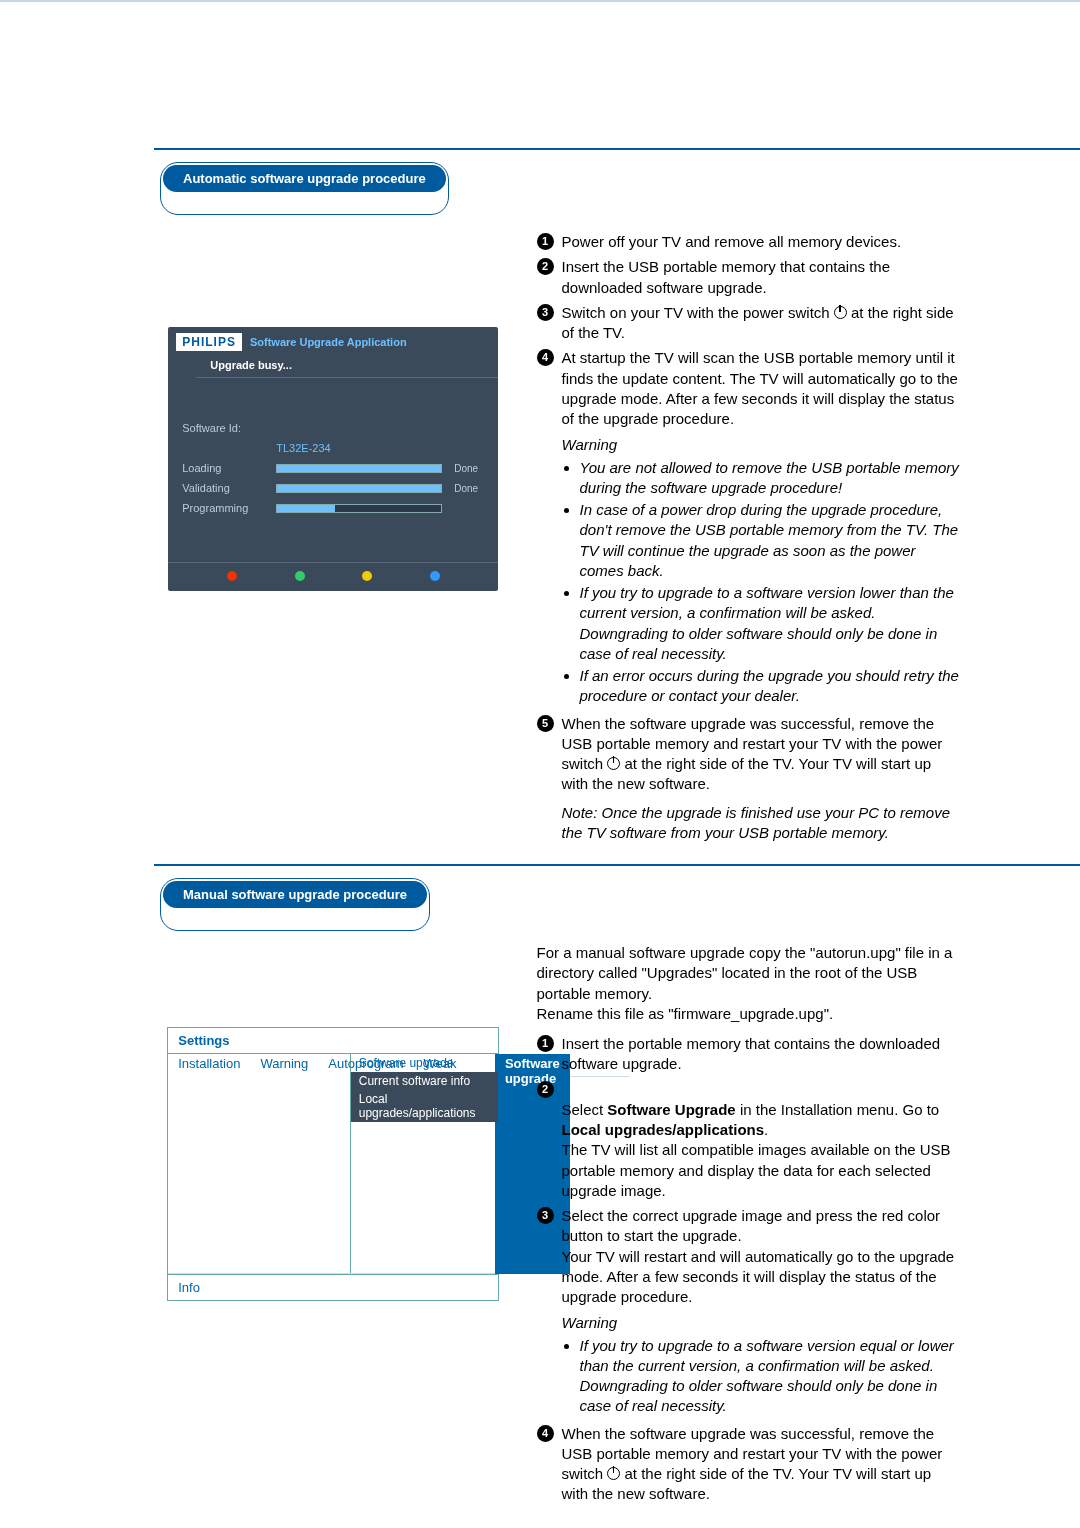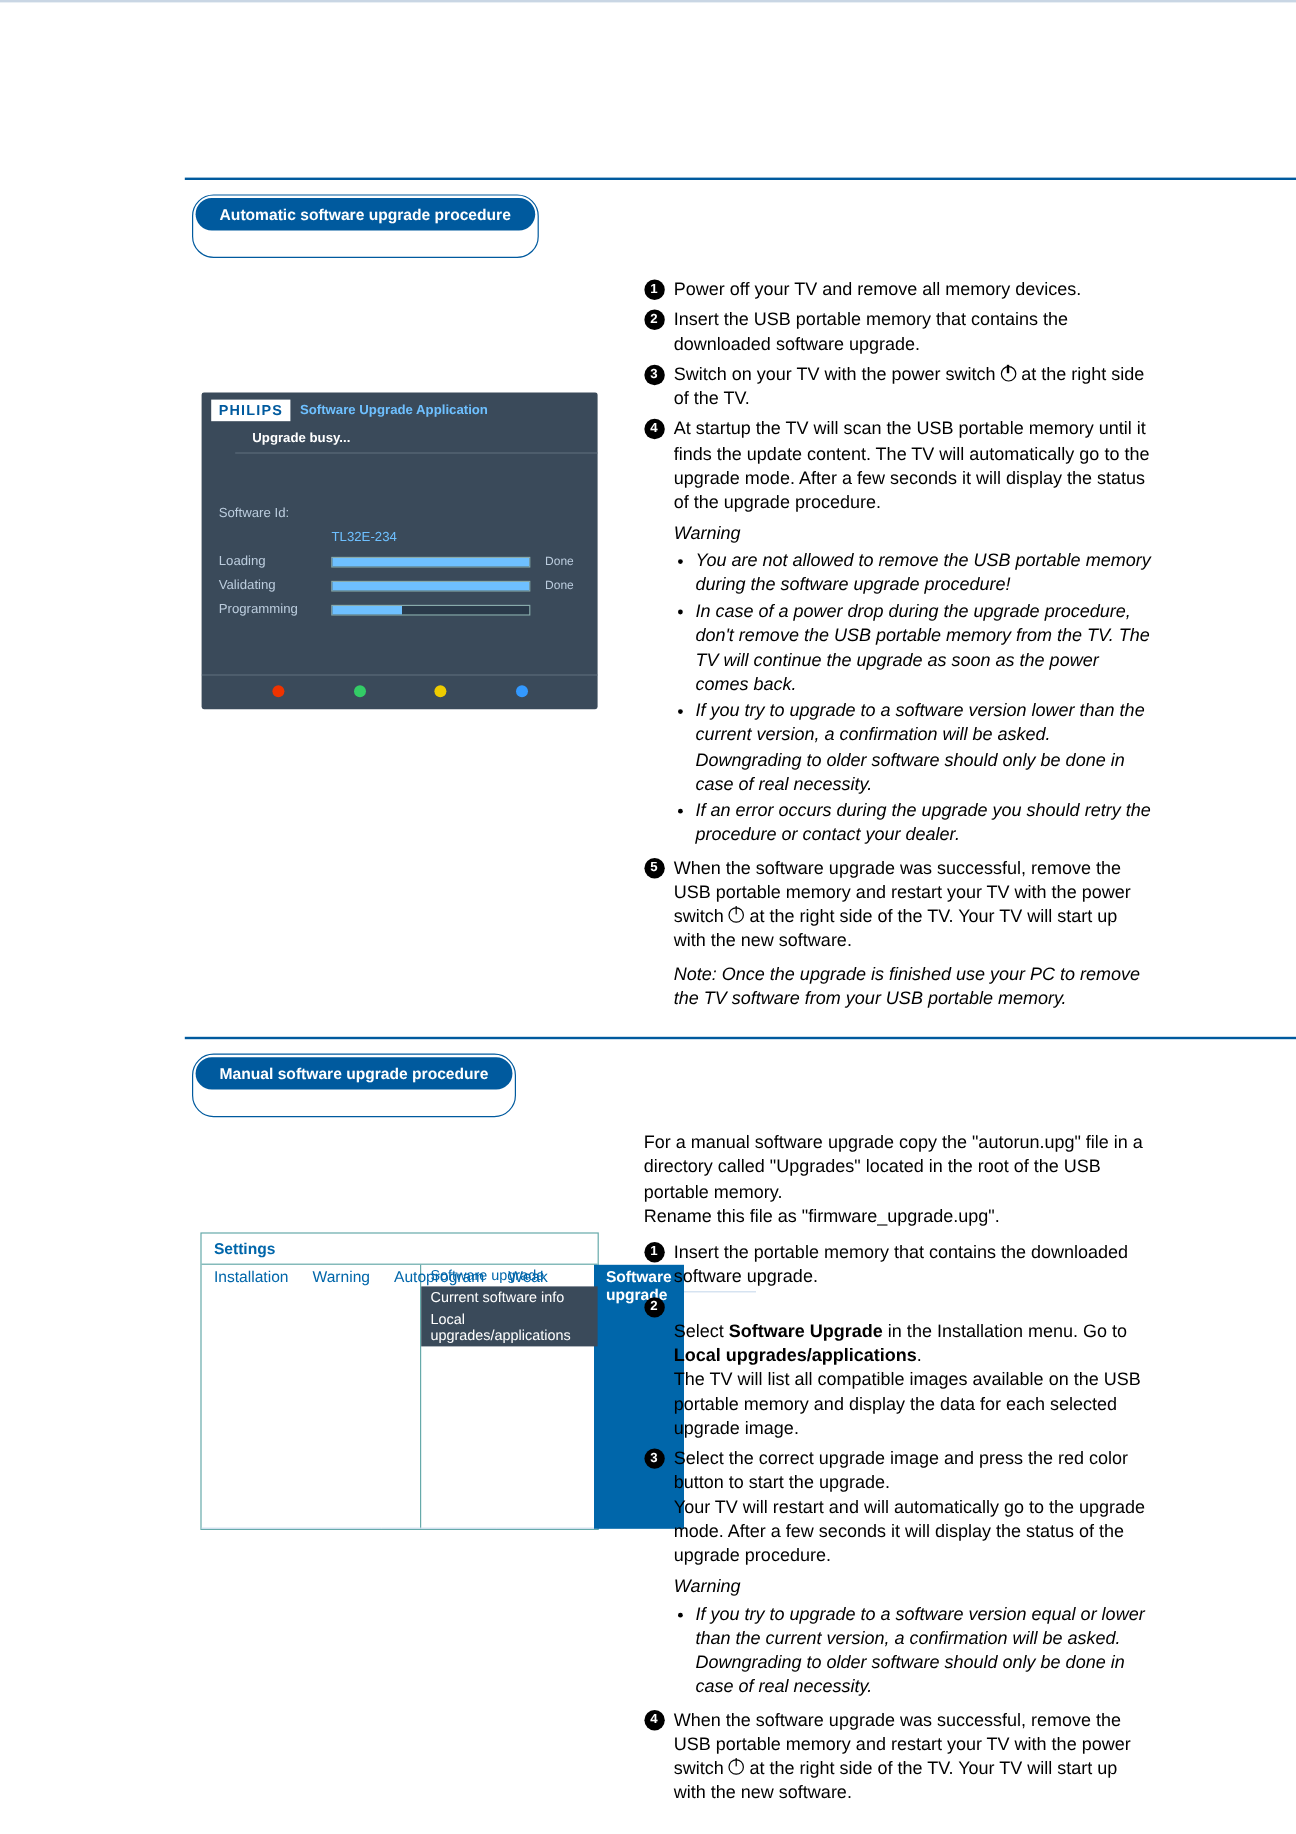--- a/index.html
+++ b/index.html
@@ -343,20 +343,21 @@
             <div class="item blank"></div>
             <div class="item blank"></div>
             <div class="item blank" style="flex:1;border:none;"></div>
           </div>
           <div class="sm-right">
             <div class="ritem">Software upgrade</div>
             <div class="ritem dark">Current software info</div>
             <div class="ritem dark">Local upgrades/applications</div>
           </div>
         </div>
+        <div class="sm-foot">Info</div>
       </div>
     </div>
 
     <div class="right-col">
       <div style="white-space:pre-line;margin-bottom:10px;">For a manual software upgrade copy the "autorun.upg" file in a directory called "Upgrades" located in the root of the USB portable memory.
 Rename this file as "firmware_upgrade.upg".</div>
 
       <div class="step">
           <span class="step-num">1</span>
         <div class="step-body">Insert the portable memory that contains the downloaded software upgrade.</div>

